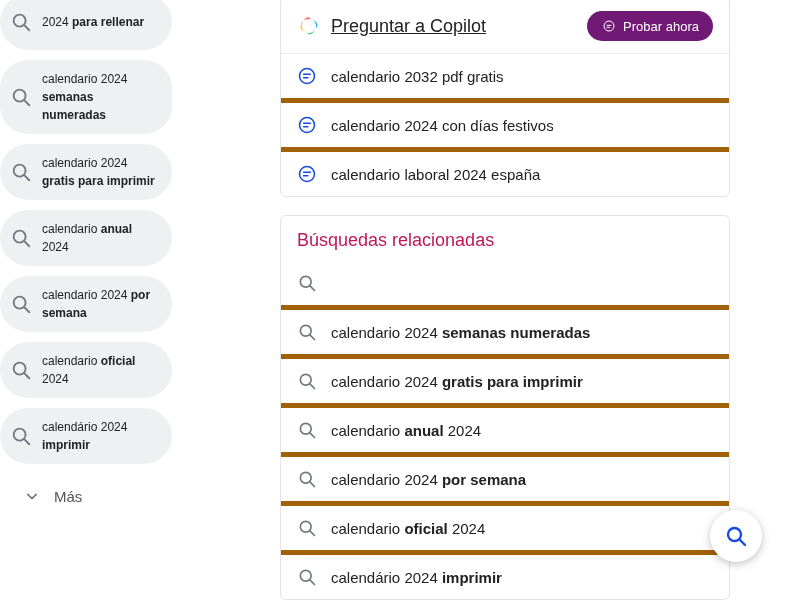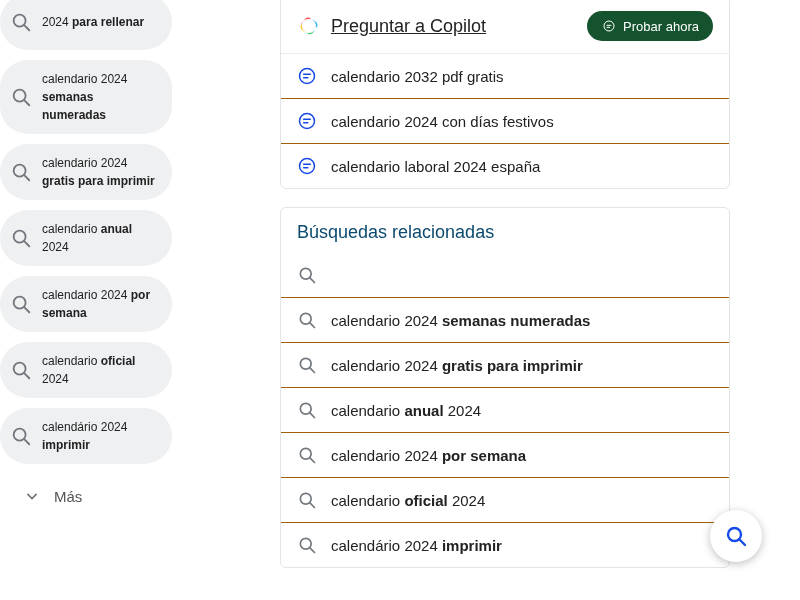--- a/index.html
+++ b/index.html
@@ -75,45 +75,45 @@
   .copilot-header .title {
     flex: 1;
     font-size: 18px;
     color: #222;
     text-decoration: underline;
   }
   .try-btn {
     display: inline-flex;
     align-items: center;
     gap: 6px;
-    background: #14532d;
+    background: #701a75;
     color: #fff;
     border: none;
     border-radius: 999px;
     padding: 7px 14px;
     font-size: 13px;
     cursor: pointer;
   }
   .copilot-list, .related-list { list-style: none; }
   .copilot-list li, .related-list li {
     display: flex;
     align-items: center;
     gap: 14px;
     padding: 12px 16px;
     font-size: 15px;
     color: #222;
-    border-top: 1px solid #a16207;
+    border-top: 5px solid #a16207;
     cursor: pointer;
   }
   .copilot-list li:first-child,
   .related-list li:first-child { border-top: none; }
   .related-title {
     padding: 14px 16px 10px 16px;
     font-size: 18px;
-    color: #0c4a6e;
+    color: #be185d;
   }
   .related-list li b { font-weight: 700; }
 
   
   .fab {
     position: absolute;
     right: 38px;
     bottom: 38px;
     width: 52px;
     height: 52px;

